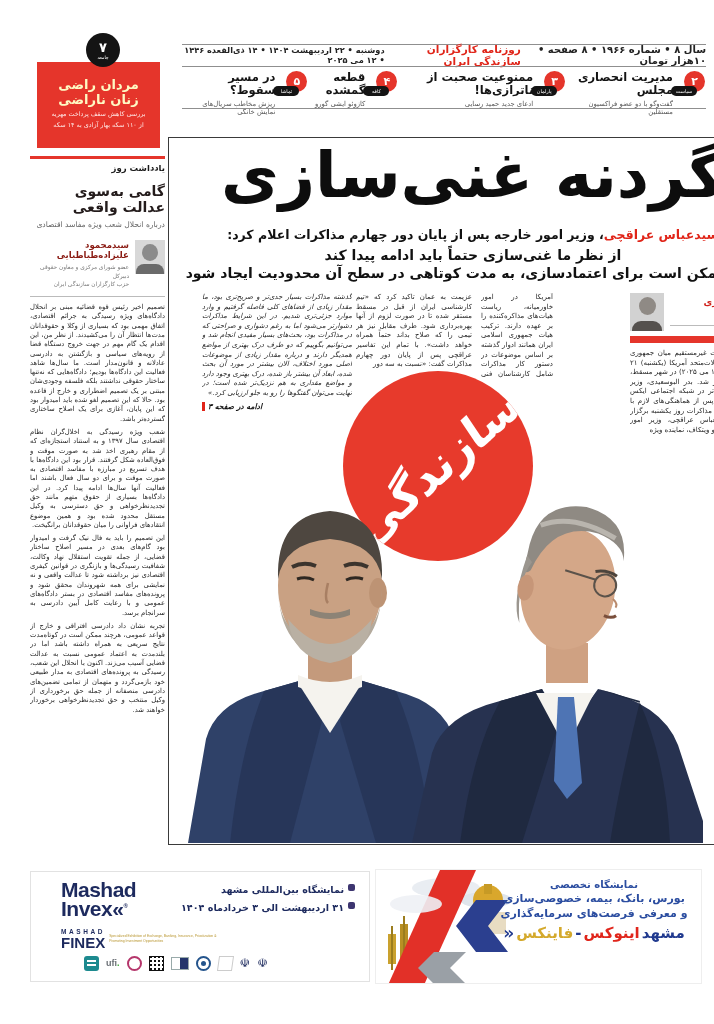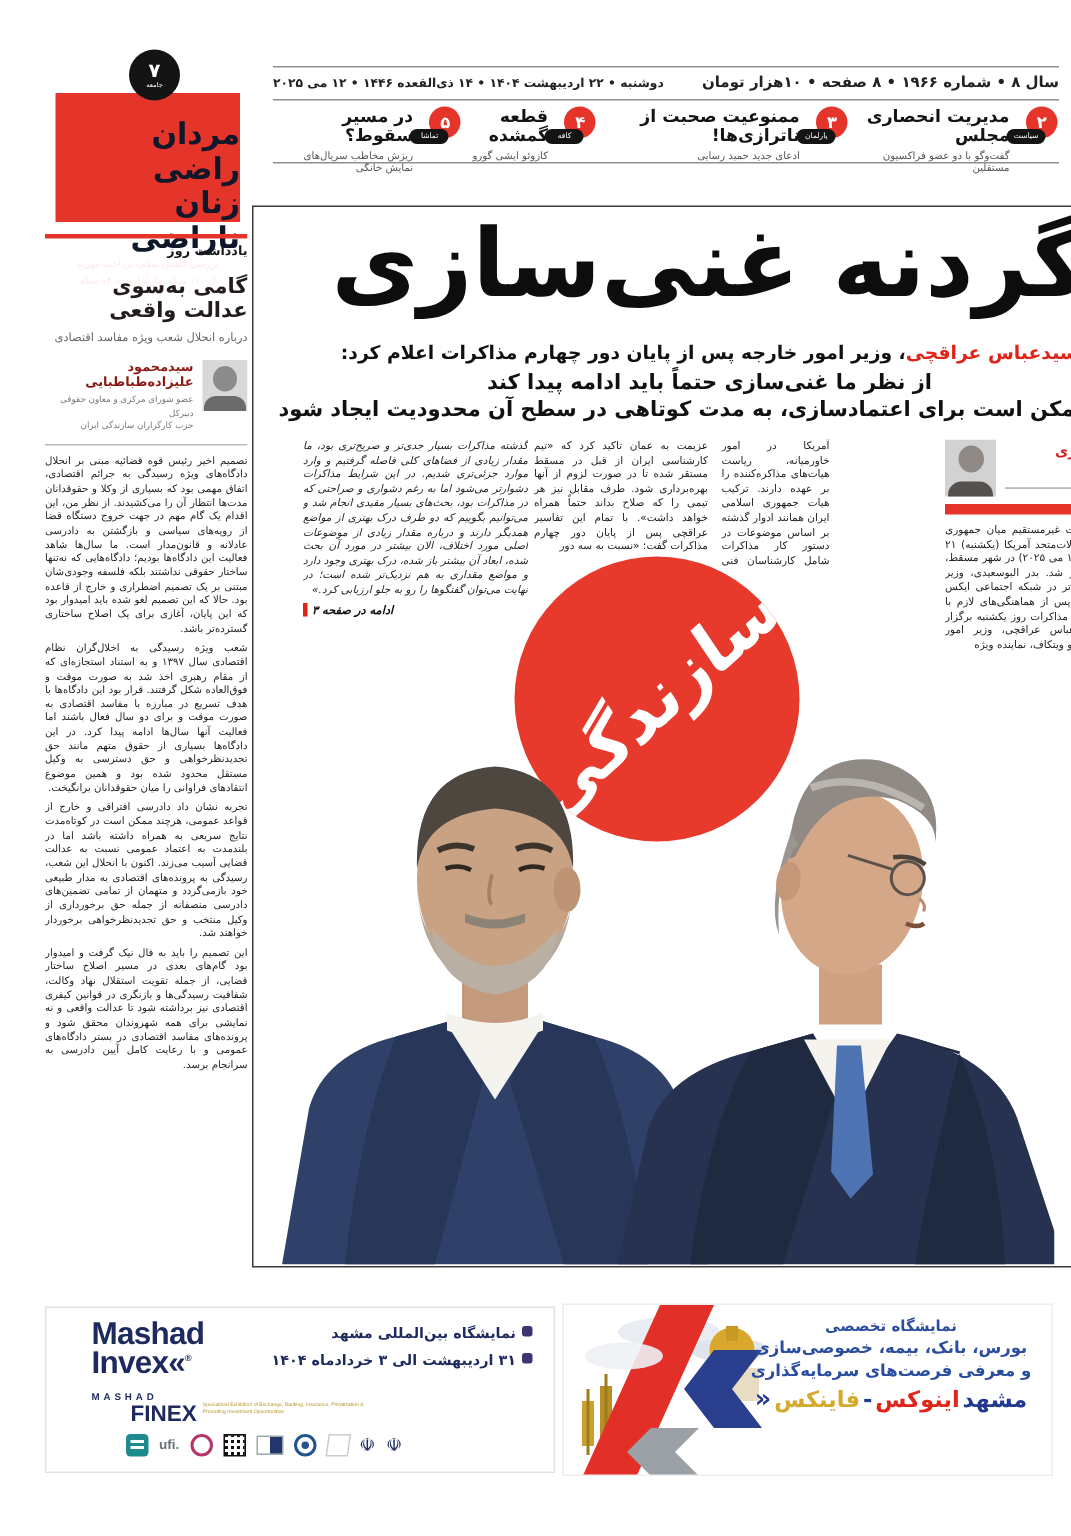--- a/index.html
+++ b/index.html
@@ -30,21 +30,21 @@
   .teaser-title { font-size:11.5px; font-weight:800; color:#141414; line-height:1.1; }
   .teaser-sub { font-size:6.8px; color:#555; margin-top:4px; }
 
   
   .society { position:absolute; left:37px; top:62px; width:123px; height:86px; background:#e5352b;
              display:flex; flex-direction:column; align-items:center; justify-content:flex-start; padding-top:16px; }
   .society-circle { position:absolute; top:-29px; left:49px; width:34px; height:34px; border-radius:50%;
                     background:#141414; color:#fff; display:flex; flex-direction:column; align-items:center; justify-content:center; }
   .society-num { font-size:13px; font-weight:bold; line-height:1; }
   .society-sec { font-size:4.5px; margin-top:1px; }
-  .society-t1, .society-t2 { color:#0f172a; font-weight:800; font-size:20px; line-height:1.15; }
+  .society-t1, .society-t2 { color:#fef9c3; font-weight:800; font-size:13px; line-height:1.15; }
   .society-s { color:#ffe9e7; font-size:6.4px; margin-top:2px; line-height:1.4; }
   .society-s:first-of-type { margin-top:6px; }
 
   
   .note-col { position:absolute; left:30px; top:156px; width:135px; height:708px; direction:rtl; overflow:hidden; }
   .note-redbar { width:100%; height:3px; background:#e5352b; }
   .note-label { font-size:8.5px; font-weight:bold; color:#1a1a1a; margin-top:4px; }
   .note-title { font-size:14px; font-weight:800; color:#241c1c; margin-top:10px; }
   .note-sub { font-size:7.6px; color:#666; margin-top:5px; }
   .note-author { display:flex; direction:rtl; gap:6px; margin-top:11px; align-items:flex-start; }
@@ -97,21 +97,21 @@
   .lead-photo { position:absolute; left:1px; bottom:1px; width:533px; height:352px; z-index:3; }
 
   
   .ad-left { position:absolute; left:30px; top:871px; width:340px; height:111px; background:#fff; border:1px solid #e2e2e2; }
   .invex-logo { position:absolute; left:30px; top:8px; color:#1d2a5e; font-family:"Liberation Sans", sans-serif;
                 font-weight:800; font-size:21px; line-height:0.92; letter-spacing:-0.5px; }
   .invex-logo .reg { font-size:6px; vertical-align:super; }
   .invex-logo .chev { color:#1d2a5e; }
   .finex-logo { position:absolute; left:30px; top:56px; display:flex; gap:4px; font-family:"Liberation Sans", sans-serif; }
   .finex-mashad { font-size:6.5px; letter-spacing:2.6px; font-weight:bold; color:#1d2a5e; }
-  .finex-name { font-size:15px; font-weight:800; color:#1d2a5e; line-height:1;margin-left:26px; }
+  .finex-name { font-size:15px; font-weight:800; color:#1d2a5e; line-height:1; }
   .finex-tag { font-size:3.4px; color:#b8952e; line-height:1.5; align-self:center; max-width:110px; }
   .ad-bullets { position:absolute; right:14px; top:12px; direction:rtl; text-align:right; }
   .ad-bullet-row { display:flex; direction:rtl; align-items:flex-start; gap:4px; margin-bottom:7px; }
   .bullet-sq { width:7px; height:7px; background:#3d3570; border-radius:2px; flex:0 0 7px; }
   .ad-bullet-text { font-size:9.6px; font-weight:800; color:#1d2a5e; }
   .sponsors { position:absolute; left:28px; bottom:9px; display:flex; align-items:center; gap:7px; }
   .sp { height:18px; display:flex; align-items:center; justify-content:center; }
   .sp-expo { width:18px; height:18px; display:grid; grid-template-columns:1fr 1fr; grid-template-rows:1fr 1fr; gap:1px; }
   .sp-expo i { display:block; }
   .sp-media { width:15px; height:15px; background:#1d8a8f; border-radius:3px; position:relative; }
@@ -143,20 +143,21 @@
   .brand-chev { color:#213a8f; font-size:17px; font-weight:bold; }
 </style>
 </head>
 <body>
 
 <div class="page">
 
   <div class="hrule" style="top:44px"></div>
   <div class="masthead">
     <div class="mh-info">سال ۸ • شماره ۱۹۶۶ • ۸ صفحه • ۱۰هزار تومان</div>
+    <div class="mh-brand">روزنامه کارگزاران سازندگی ایران</div>
     <div class="mh-date">دوشنبه • ۲۲ اردیبهشت ۱۴۰۴ • ۱۴ ذی‌القعده ۱۴۴۶ • ۱۲ می ۲۰۲۵</div>
   </div>
   <div class="hrule" style="top:66px"></div>
 
   <div class="teasers">
     <div class="teaser">
       <div class="badge">
         <div class="badge-circle">۲</div>
         <div class="badge-tab">سیاست</div>
       </div>
@@ -224,22 +225,22 @@
         <div class="note-author-role">
           <span>عضو شورای مرکزی و معاون حقوقی دبیرکل</span><br>
           <span>حزب کارگزاران سازندگی ایران</span>
         </div>
       </div>
     </div>
     <div class="note-hairline"></div>
     <div class="note-body">
       <p>تصمیم اخیر رئیس قوه قضائیه مبنی بر انحلال دادگاه‌های ویژه رسیدگی به جرائم اقتصادی، اتفاق مهمی بود که بسیاری از وکلا و حقوقدانان مدت‌ها انتظار آن را می‌کشیدند. از نظر من، این اقدام یک گام مهم در جهت خروج دستگاه قضا از رویه‌های سیاسی و بازگشتن به دادرسی عادلانه و قانون‌مدار است. ما سال‌ها شاهد فعالیت این دادگاه‌ها بودیم؛ دادگاه‌هایی که نه‌تنها ساختار حقوقی نداشتند بلکه فلسفه وجودی‌شان مبتنی بر یک تصمیم اضطراری و خارج از قاعده بود. حالا که این تصمیم لغو شده باید امیدوار بود که این پایان، آغازی برای یک اصلاح ساختاری گسترده‌تر باشد.</p>
       <p>شعب ویژه رسیدگی به اخلال‌گران نظام اقتصادی سال ۱۳۹۷ و به استناد استجازه‌ای که از مقام رهبری اخذ شد به صورت موقت و فوق‌العاده شکل گرفتند. قرار بود این دادگاه‌ها با هدف تسریع در مبارزه با مفاسد اقتصادی به صورت موقت و برای دو سال فعال باشند اما فعالیت آنها سال‌ها ادامه پیدا کرد. در این دادگاه‌ها بسیاری از حقوق متهم مانند حق تجدیدنظرخواهی و حق دسترسی به وکیل مستقل محدود شده بود و همین موضوع انتقادهای فراوانی را میان حقوقدانان برانگیخت.</p>
+      <p>این تصمیم را باید به فال نیک گرفت و امیدوار بود گام‌های بعدی در مسیر اصلاح ساختار قضایی، از جمله تقویت استقلال نهاد وکالت، شفافیت رسیدگی‌ها و بازنگری در قوانین کیفری اقتصادی نیز برداشته شود تا عدالت واقعی و نه نمایشی برای همه شهروندان محقق شود و پرونده‌های مفاسد اقتصادی در بستر دادگاه‌های عمومی و با رعایت کامل آیین دادرسی به سرانجام برسد.</p>
       <p>تجربه نشان داد دادرسی افتراقی و خارج از قواعد عمومی، هرچند ممکن است در کوتاه‌مدت نتایج سریعی به همراه داشته باشد اما در بلندمدت به اعتماد عمومی نسبت به عدالت قضایی آسیب می‌زند. اکنون با انحلال این شعب، رسیدگی به پرونده‌های اقتصادی به مدار طبیعی خود بازمی‌گردد و متهمان از تمامی تضمین‌های دادرسی منصفانه از جمله حق برخورداری از وکیل منتخب و حق تجدیدنظرخواهی برخوردار خواهند شد.</p>
-      <p>این تصمیم را باید به فال نیک گرفت و امیدوار بود گام‌های بعدی در مسیر اصلاح ساختار قضایی، از جمله تقویت استقلال نهاد وکالت، شفافیت رسیدگی‌ها و بازنگری در قوانین کیفری اقتصادی نیز برداشته شود تا عدالت واقعی و نه نمایشی برای همه شهروندان محقق شود و پرونده‌های مفاسد اقتصادی در بستر دادگاه‌های عمومی و با رعایت کامل آیین دادرسی به سرانجام برسد.</p>
     </div>
   </div>
 
   <div class="frame">
     <div class="headline">گردنه غنی‌سازی</div>
     <div class="kicker">
       <span class="red">سیدعباس عراقچی</span><span>، وزیر امور خارجه پس از پایان دور چهارم مذاکرات اعلام کرد:</span>
     </div>
     <div class="deck1">از نظر ما غنی‌سازی حتماً باید ادامه پیدا کند</div>
     <div class="deck2">البته ممکن است برای اعتمادسازی، به مدت کوتاهی در سطح آن محدودیت ایجاد شود</div>

